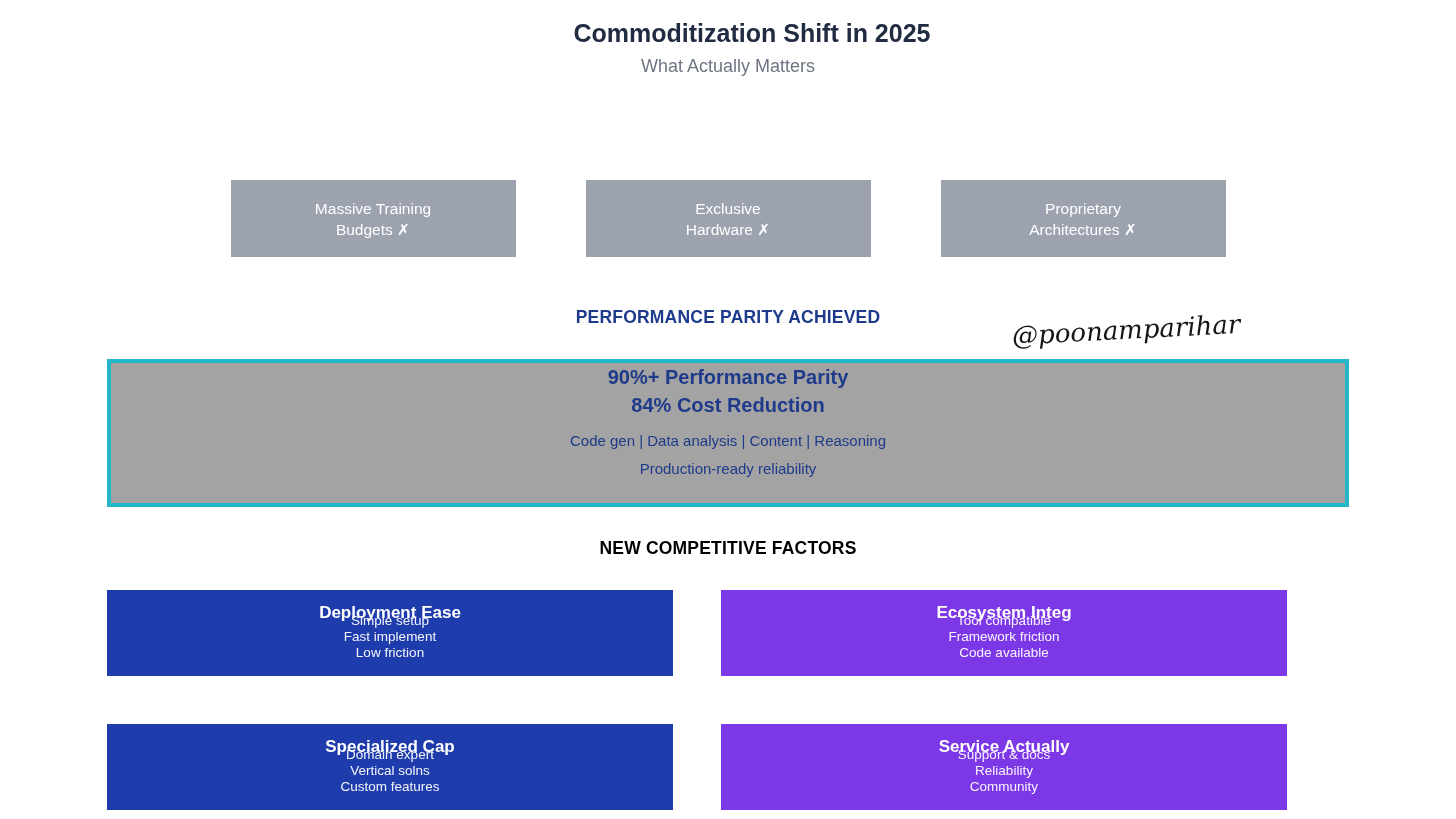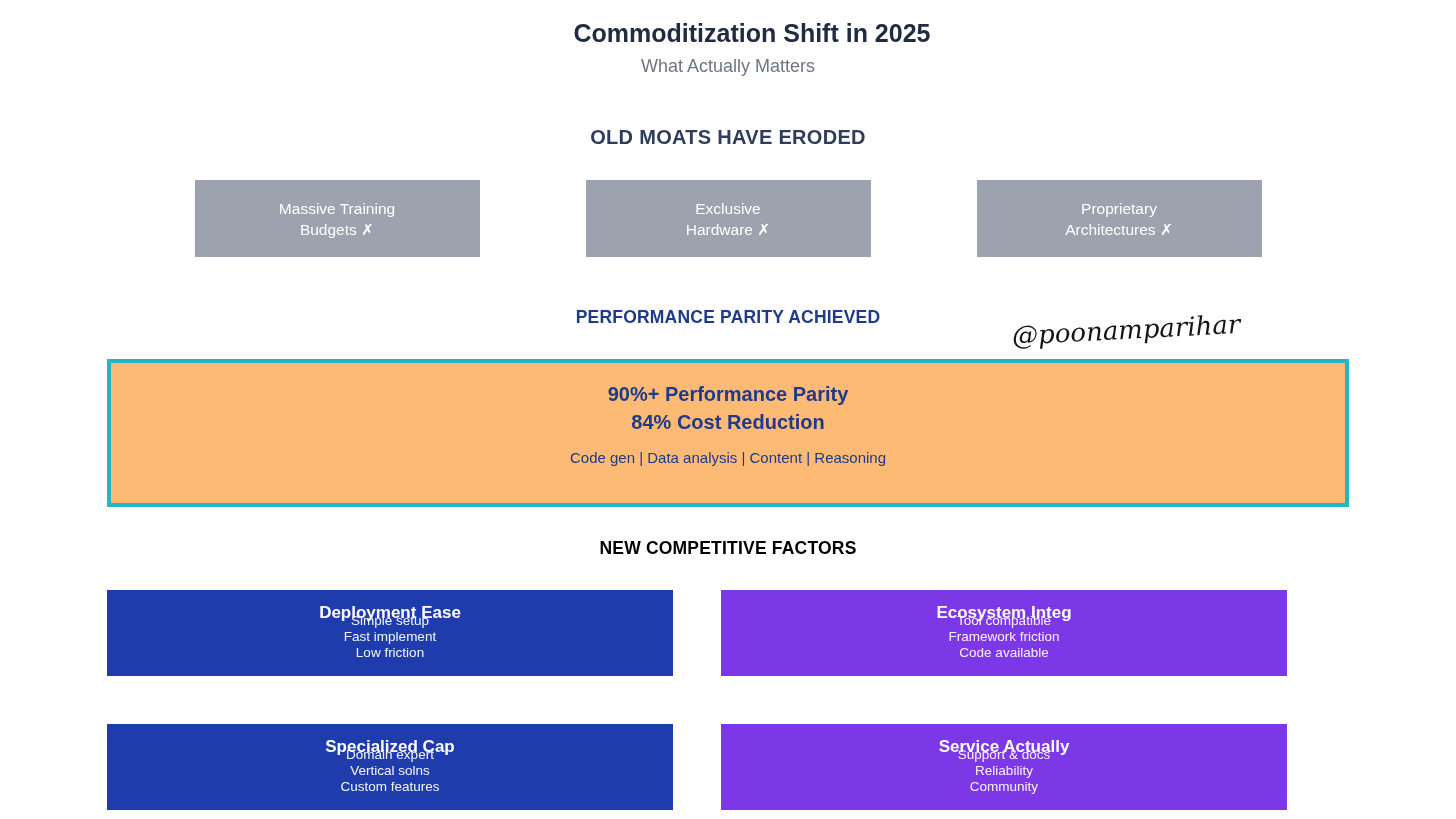--- a/index.html
+++ b/index.html
@@ -36,21 +36,21 @@
     color: #2e3d5b;
     letter-spacing: 0.3px;
   }
   .moats-row {
     position: absolute;
     top: 180px;
     left: 0;
     width: 100%;
     display: flex;
     justify-content: center;
-    gap: 106px;
+    gap: 70px;
   }
   .moat-box {
     width: 285px;
     height: 77px;
     background: #9ca3af;
     color: #ffffff;
     display: flex;
     flex-direction: column;
     align-items: center;
     justify-content: center;
@@ -80,25 +80,24 @@
     transform: rotate(-3deg);
     white-space: nowrap;
   }
   .parity-box {
     position: absolute;
     left: 107px;
     top: 359px;
     width: 1242px;
     height: 148px;
     box-sizing: border-box;
-    background: #fdba74;
+    background: #a3a3a3;
     border: 4px solid #23b6c7;
     color: #1e3a8a;
     text-align: center;
-    padding-top: 17px;
   }
   .parity-big {
     font-size: 20px;
     font-weight: bold;
     line-height: 28px;
   }
   .parity-small {
     font-size: 15px;
     line-height: 17px;
     margin-top: 11px;
@@ -151,21 +150,20 @@
   }
 </style>
 </head>
 <body>
 
 <div id="canvas">
 
   <div class="centered-text title">Commoditization Shift in 2025</div>
   <div class="centered-text subtitle">What Actually Matters</div>
 
-  <div class="centered-text moats-heading">OLD MOATS HAVE ERODED</div>
 
   <div class="moats-row">
     <div class="moat-box">
       <span>Massive Training</span>
       <span>Budgets ✗</span>
     </div>
     <div class="moat-box">
       <span>Exclusive</span>
       <span>Hardware ✗</span>
     </div>
@@ -176,20 +174,21 @@
   </div>
 
   <div class="centered-text parity-heading">PERFORMANCE PARITY ACHIEVED</div>
 
   <div class="signature">@poonamparihar</div>
 
   <div class="parity-box">
     <div class="parity-big">90%+ Performance Parity</div>
     <div class="parity-big">84% Cost Reduction</div>
     <div class="parity-small first">Code gen | Data analysis | Content | Reasoning</div>
+    <div class="parity-small">Production-ready reliability</div>
   </div>
 
   <div class="centered-text factors-heading">NEW COMPETITIVE FACTORS</div>
 
   <div class="cards">
 
     <div class="card blue">
       <div class="card-title">Deployment Ease</div>
       <div class="card-items">
         <div>Simple setup</div>

